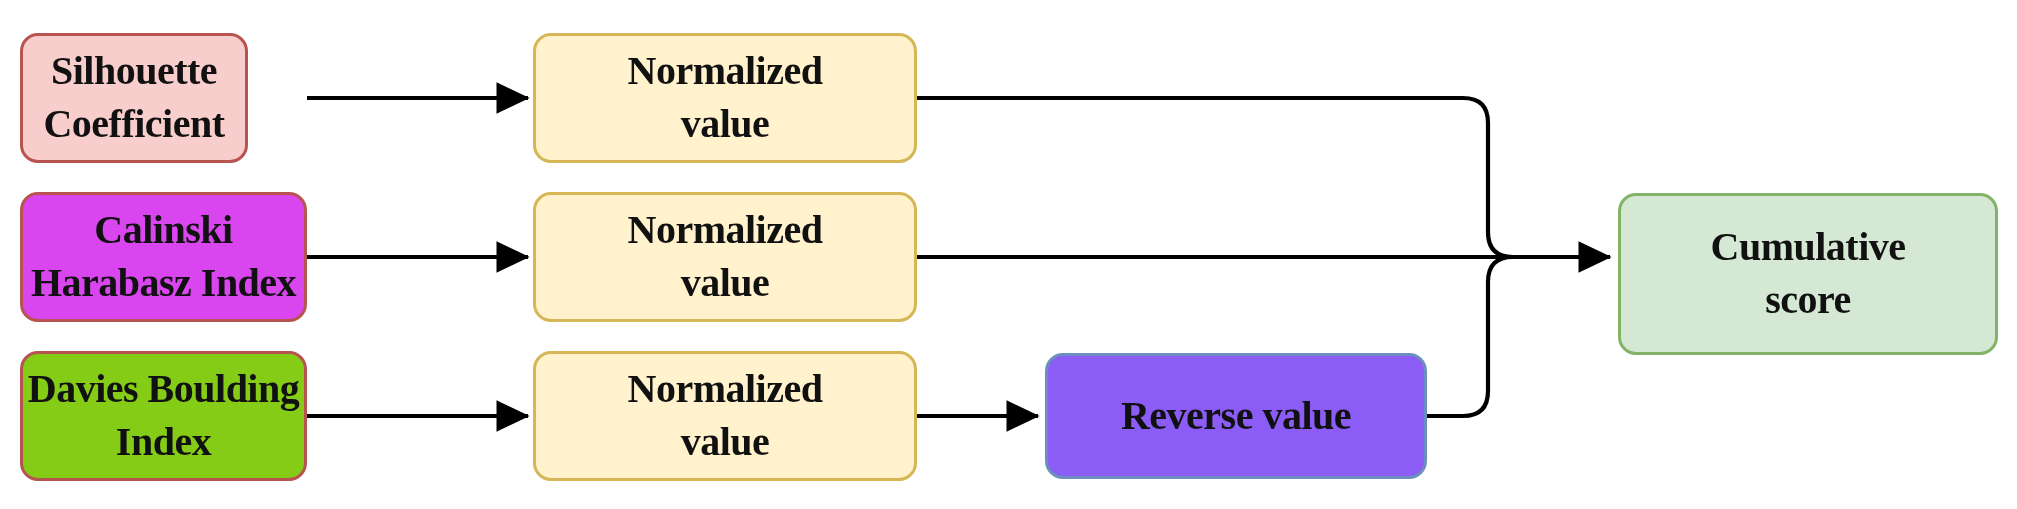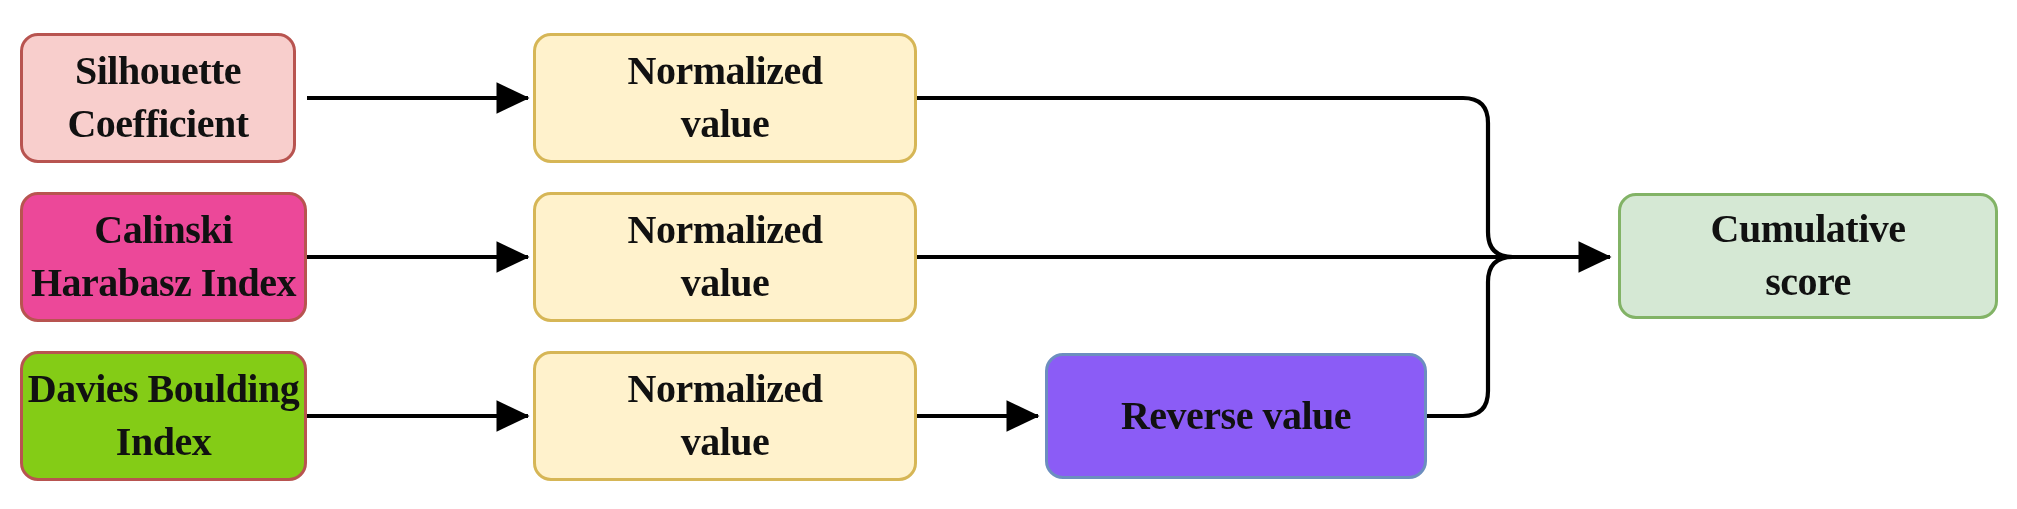--- a/index.html
+++ b/index.html
@@ -42,26 +42,26 @@
     </defs>
     <path d="M307,98 H528" marker-end="url(#arrow)"></path>
     <path d="M307,257 H528" marker-end="url(#arrow)"></path>
     <path d="M307,416 H528" marker-end="url(#arrow)"></path>
     <path d="M917,416 H1038" marker-end="url(#arrow)"></path>
     <path d="M917,257 H1610" marker-end="url(#arrow)"></path>
     <path d="M917,98 H1463 Q1488,98 1488,123 V232 Q1488,257 1513,257"></path>
     <path d="M1427,416 H1463 Q1488,416 1488,391 V282 Q1488,257 1513,257"></path>
   </svg>
 
-  <div class="node" style="left: 20px; top: 33px; width: 276px; height: 130px; background-color: rgb(248, 206, 204); border-color: rgb(184, 84, 80);">
+  <div class="node" style="left: 20px; top: 33px; width: 228px; height: 130px; background-color: rgb(248, 206, 204); border-color: rgb(184, 84, 80);">
     <span>Silhouette
 Coefficient</span>
   </div>
 
-  <div class="node" style="left: 20px; top: 192px; width: 287px; height: 130px; background-color: #ec4899; border-color: rgb(184, 84, 80);">
+  <div class="node" style="left: 20px; top: 192px; width: 287px; height: 130px; background-color: #d946ef; border-color: rgb(184, 84, 80);">
     <span>Calinski
 Harabasz Index</span>
   </div>
 
   <div class="node" style="left: 20px; top: 351px; width: 287px; height: 130px; background-color: #84cc16; border-color: rgb(184, 84, 80);">
     <span>Davies Boulding
 Index</span>
   </div>
 
   <div class="node" style="left: 533px; top: 33px; width: 384px; height: 130px; background-color: rgb(255, 242, 204); border-color: rgb(214, 182, 86);">
@@ -76,18 +76,18 @@
 
   <div class="node" style="left: 533px; top: 351px; width: 384px; height: 130px; background-color: rgb(255, 242, 204); border-color: rgb(214, 182, 86);">
     <span>Normalized
 value</span>
   </div>
 
   <div class="node" style="left: 1045px; top: 353px; width: 382px; height: 126px; background-color: #8b5cf6; border-color: rgb(108, 142, 191);">
     <span>Reverse value</span>
   </div>
 
-  <div class="node" style="left: 1618px; top: 193px; width: 380px; height: 126px; background-color: rgb(213, 232, 212); border-color: rgb(130, 179, 102);">
+  <div class="node" style="left: 1618px; top: 193px; width: 380px; height: 162px; background-color: rgb(213, 232, 212); border-color: rgb(130, 179, 102);">
     <span>Cumulative
 score</span>
   </div>
 
 </div>
 
 </body></html>

